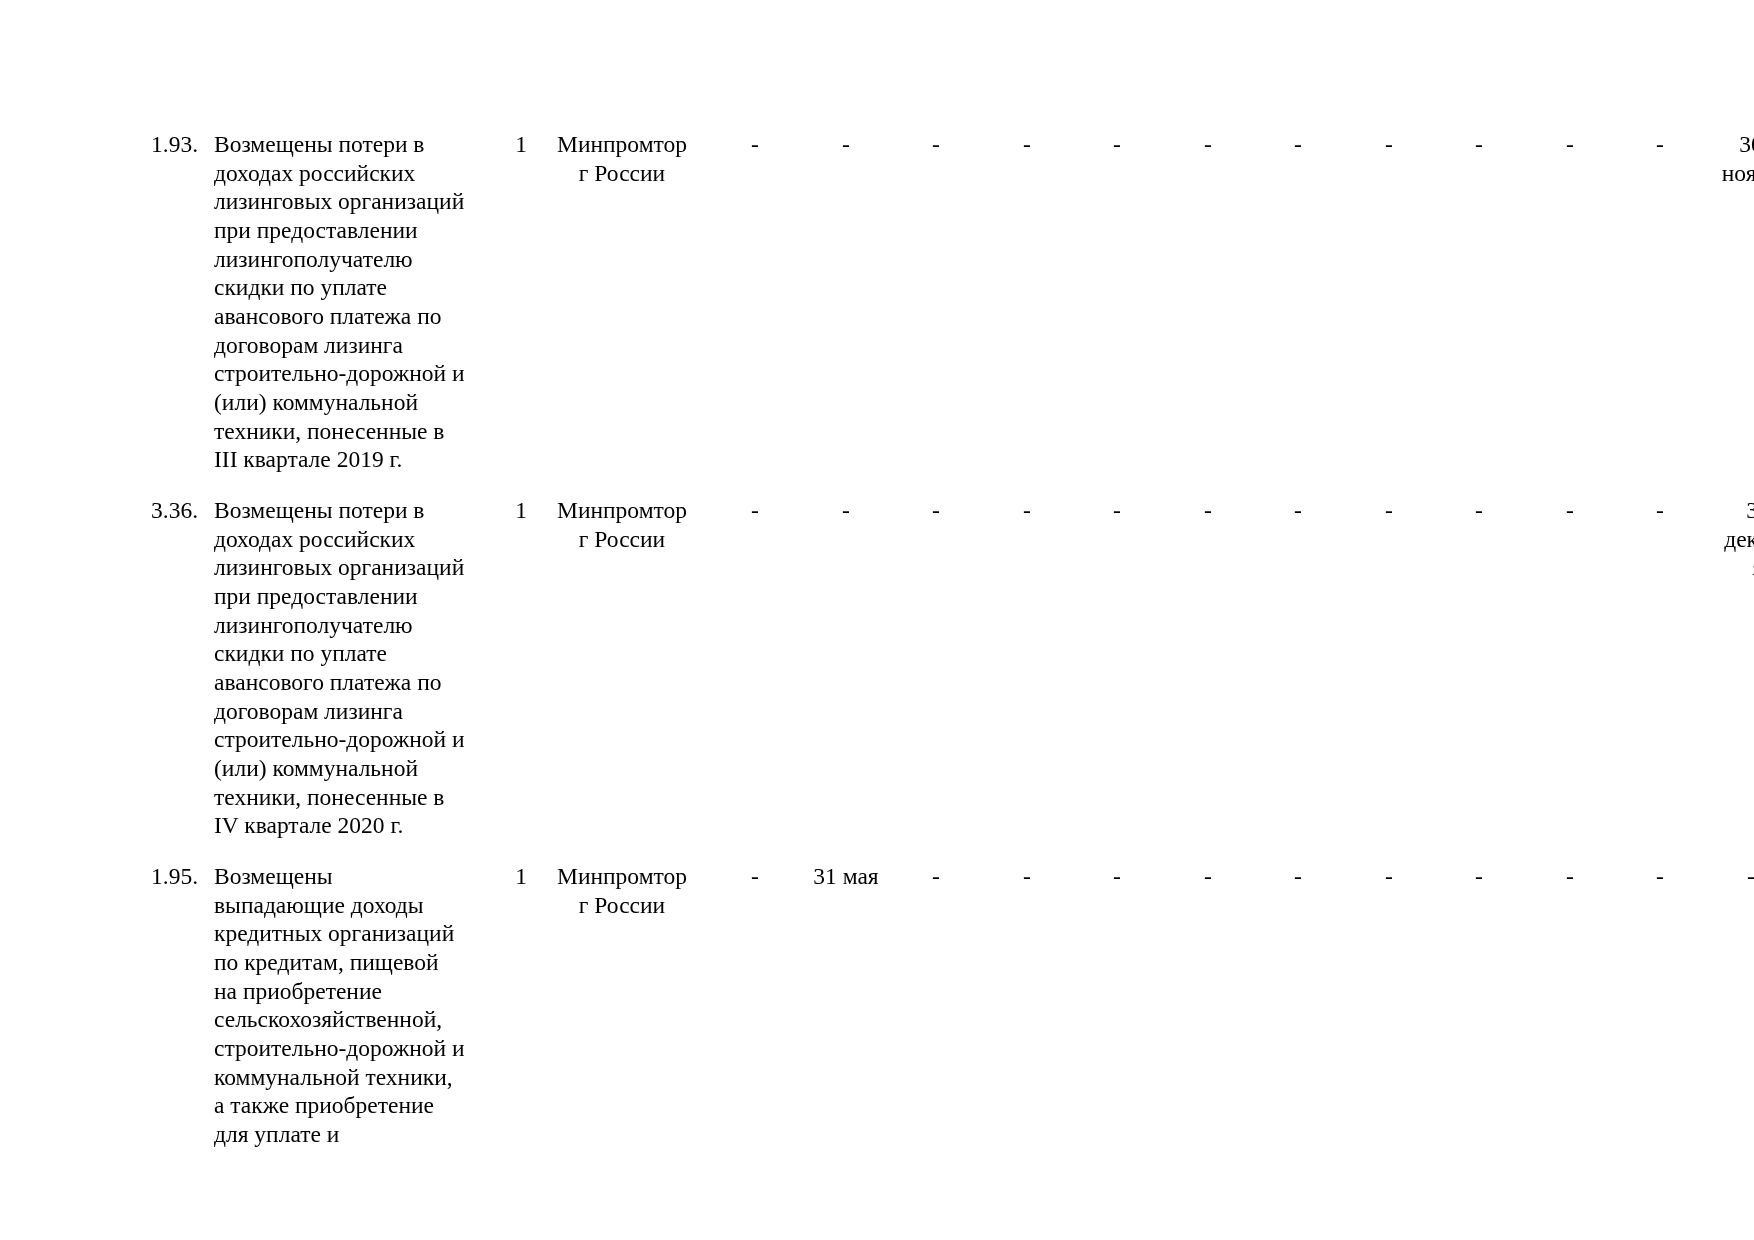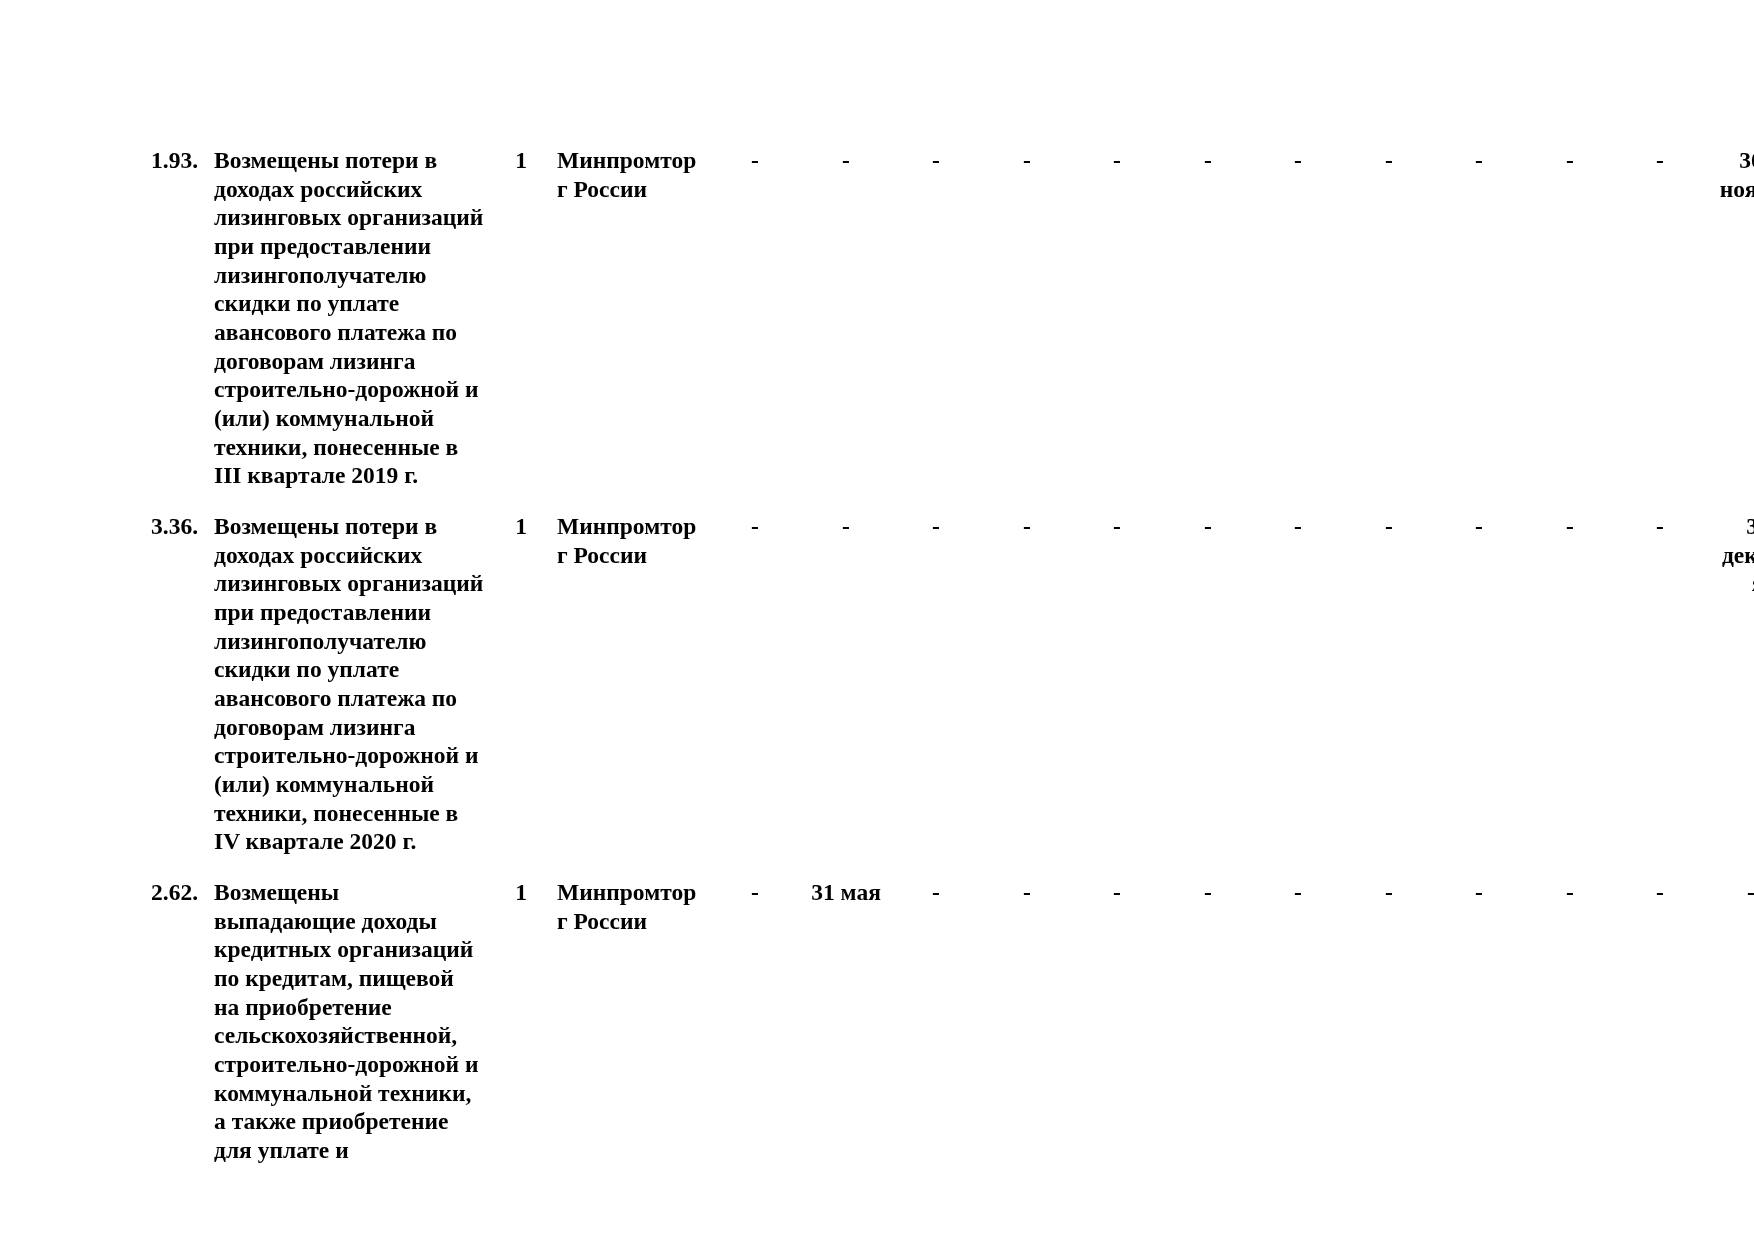--- a/index.html
+++ b/index.html
@@ -12,42 +12,41 @@
       height: 1240px;
       position: relative;
       overflow: hidden;
       font-family: "Liberation Serif", "DejaVu Serif", serif;
       font-size: 23.5px;
       line-height: 28.65px;
       color: #000000;
     }
     .page {
       position: absolute;
-      left: 0; top: 16px;
+      left: 0; top: 0;
       width: 1754px;
       height: 1148px;
       overflow: hidden;
-      font-weight: bold;
     }
     .row {
       position: absolute;
       left: 0;
       width: 1900px;
     }
     .cell {
       position: absolute;
       top: 0;
       white-space: nowrap;
     }
     .num { left: 151px; }
     .desc { left: 214px; width: 280px; white-space: normal; }
     .desc .line { display: block; white-space: nowrap; }
     .qty { left: 512px; width: 18px; text-align: center; }
     .resp { left: 557px; }
-    .resp .line { display: block; }
+    .resp .line { display: block; text-align: center; }
     .date {
       width: 90px;
       text-align: center;
     }
     .last {
       width: 90px;
       text-align: center;
     }
     .last .line { display: block; }
   </style>
@@ -127,21 +126,21 @@
     <div class="cell date" style="left:1525px;">-</div>
     <div class="cell date" style="left:1615px;">-</div>
     <div class="cell last" style="left:1713px;">
       <span class="line">31</span>
       <span class="line">декабр</span>
       <span class="line">я</span>
     </div>
   </div>
 
   <div class="row" style="top:862px;">
-    <div class="cell num">2.62.</div>
+    <div class="cell num">1.95.</div>
     <div class="cell desc">
       <span class="line">Возмещены</span>
       <span class="line">выпадающие доходы</span>
       <span class="line">кредитных организаций</span>
       <span class="line">по кредитам, пищевой</span>
       <span class="line">на приобретение</span>
       <span class="line">сельскохозяйственной,</span>
       <span class="line">строительно-дорожной и</span>
       <span class="line">коммунальной техники,</span>
       <span class="line">а также приобретение</span>

